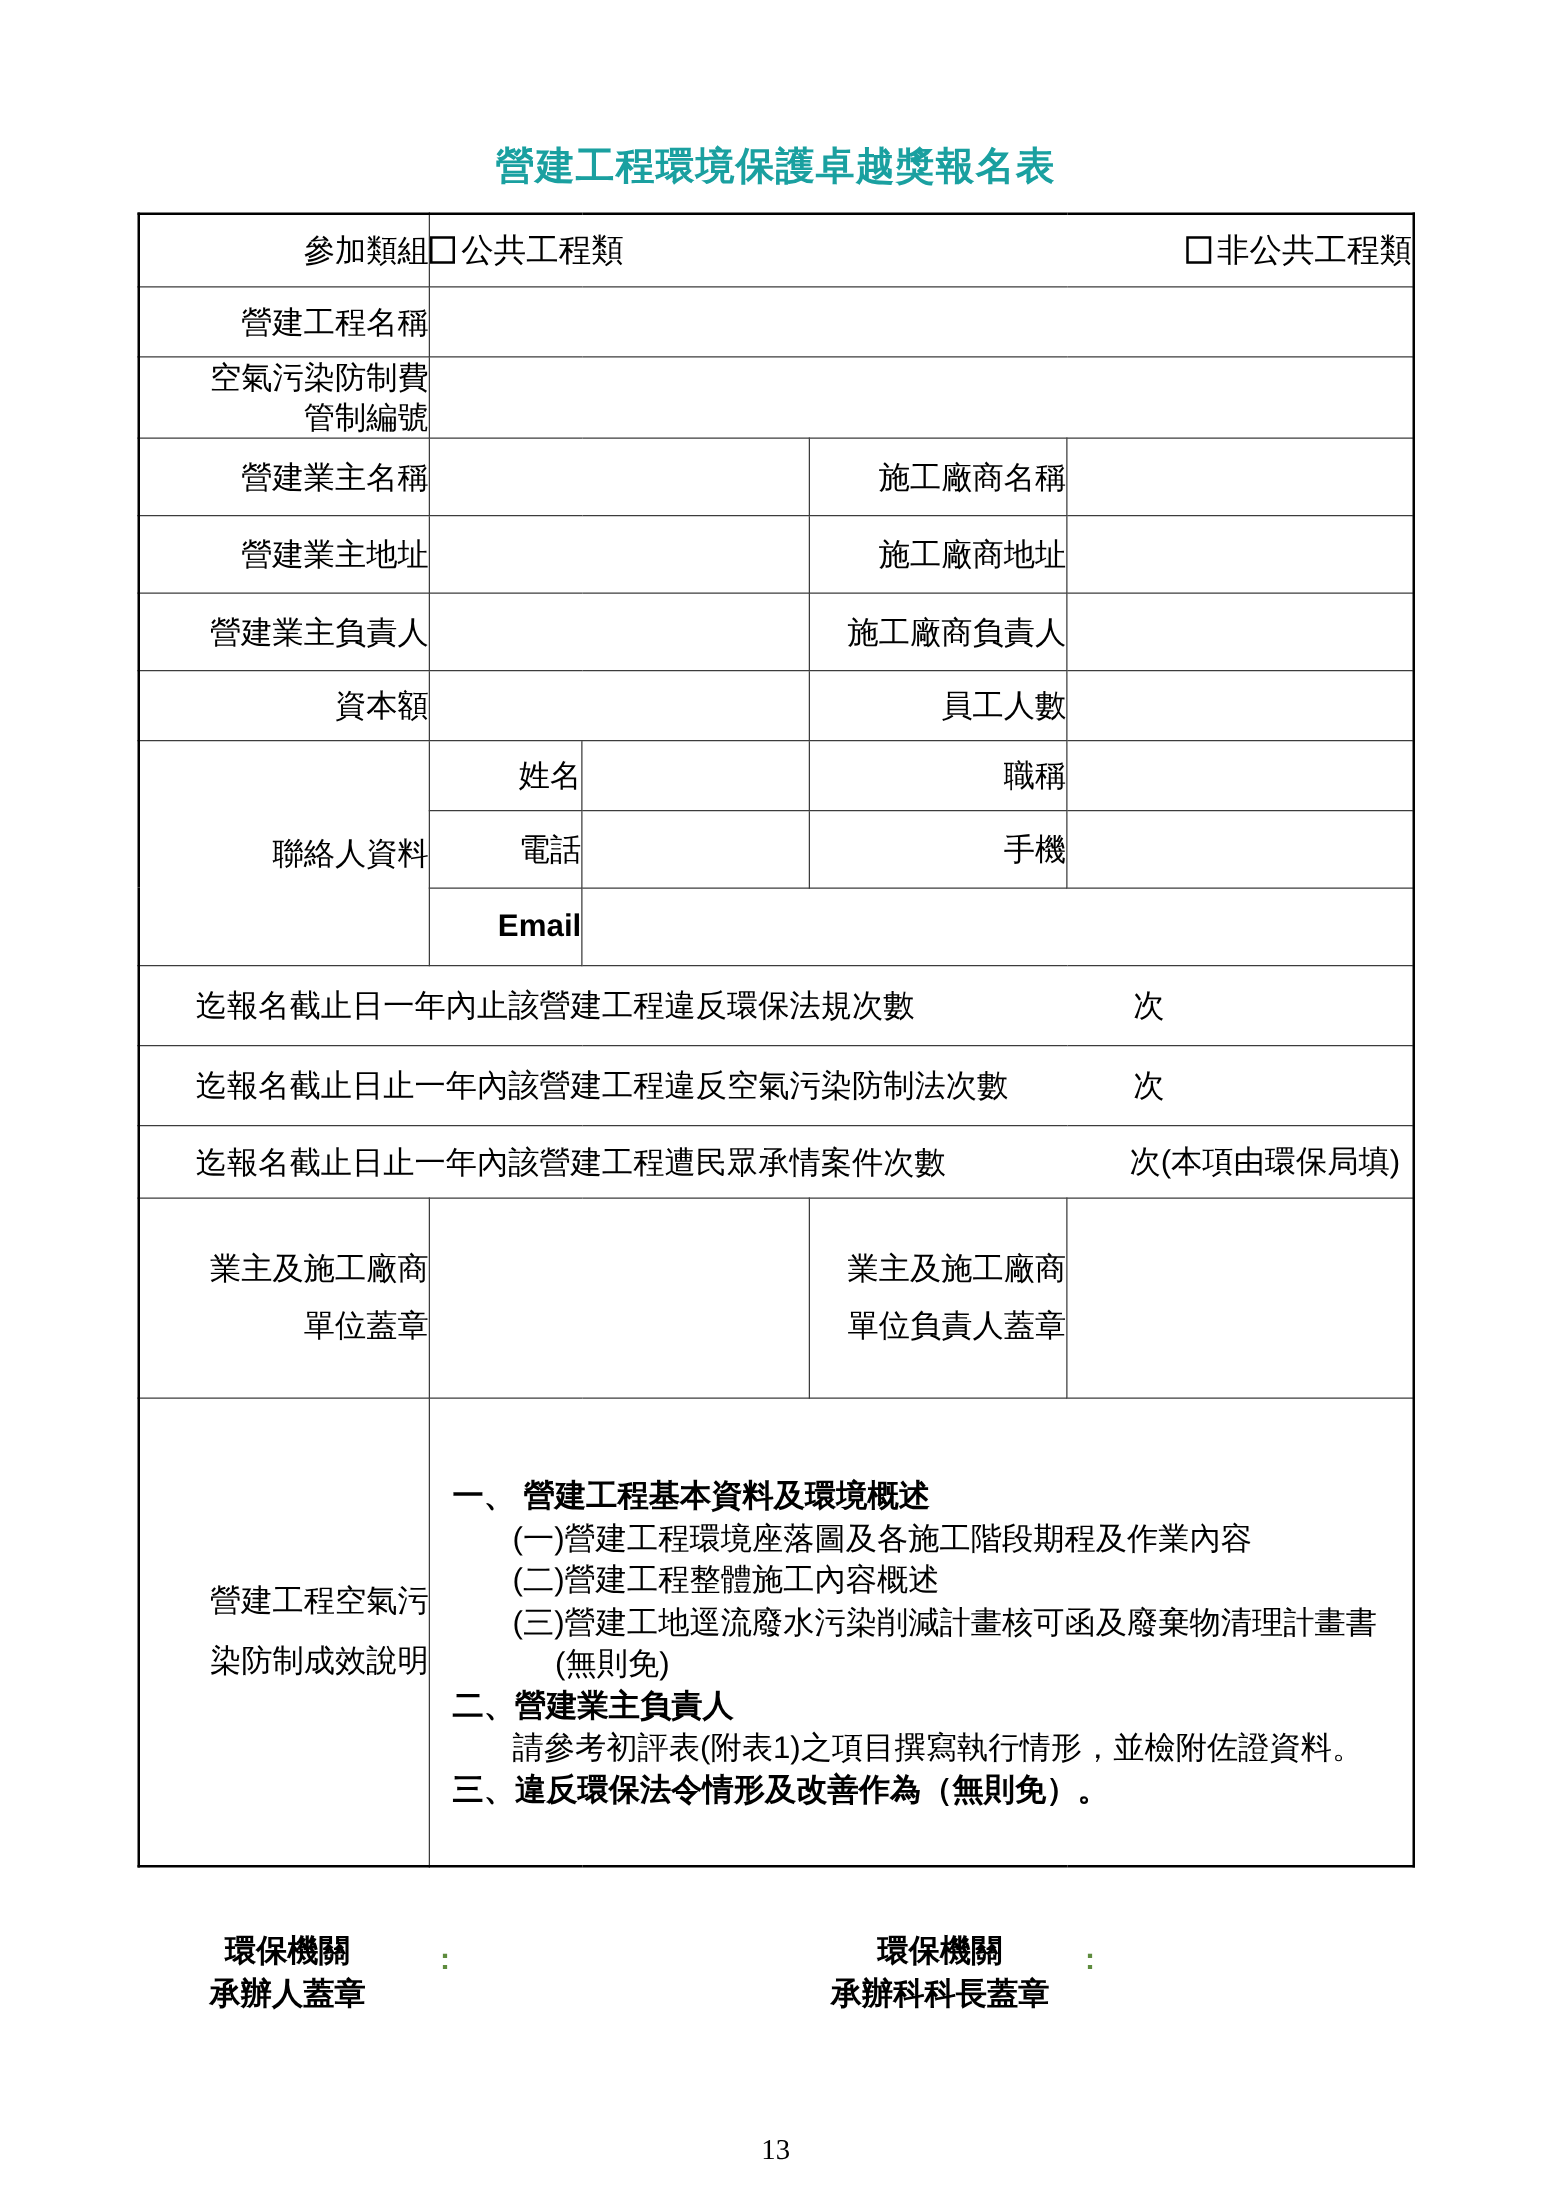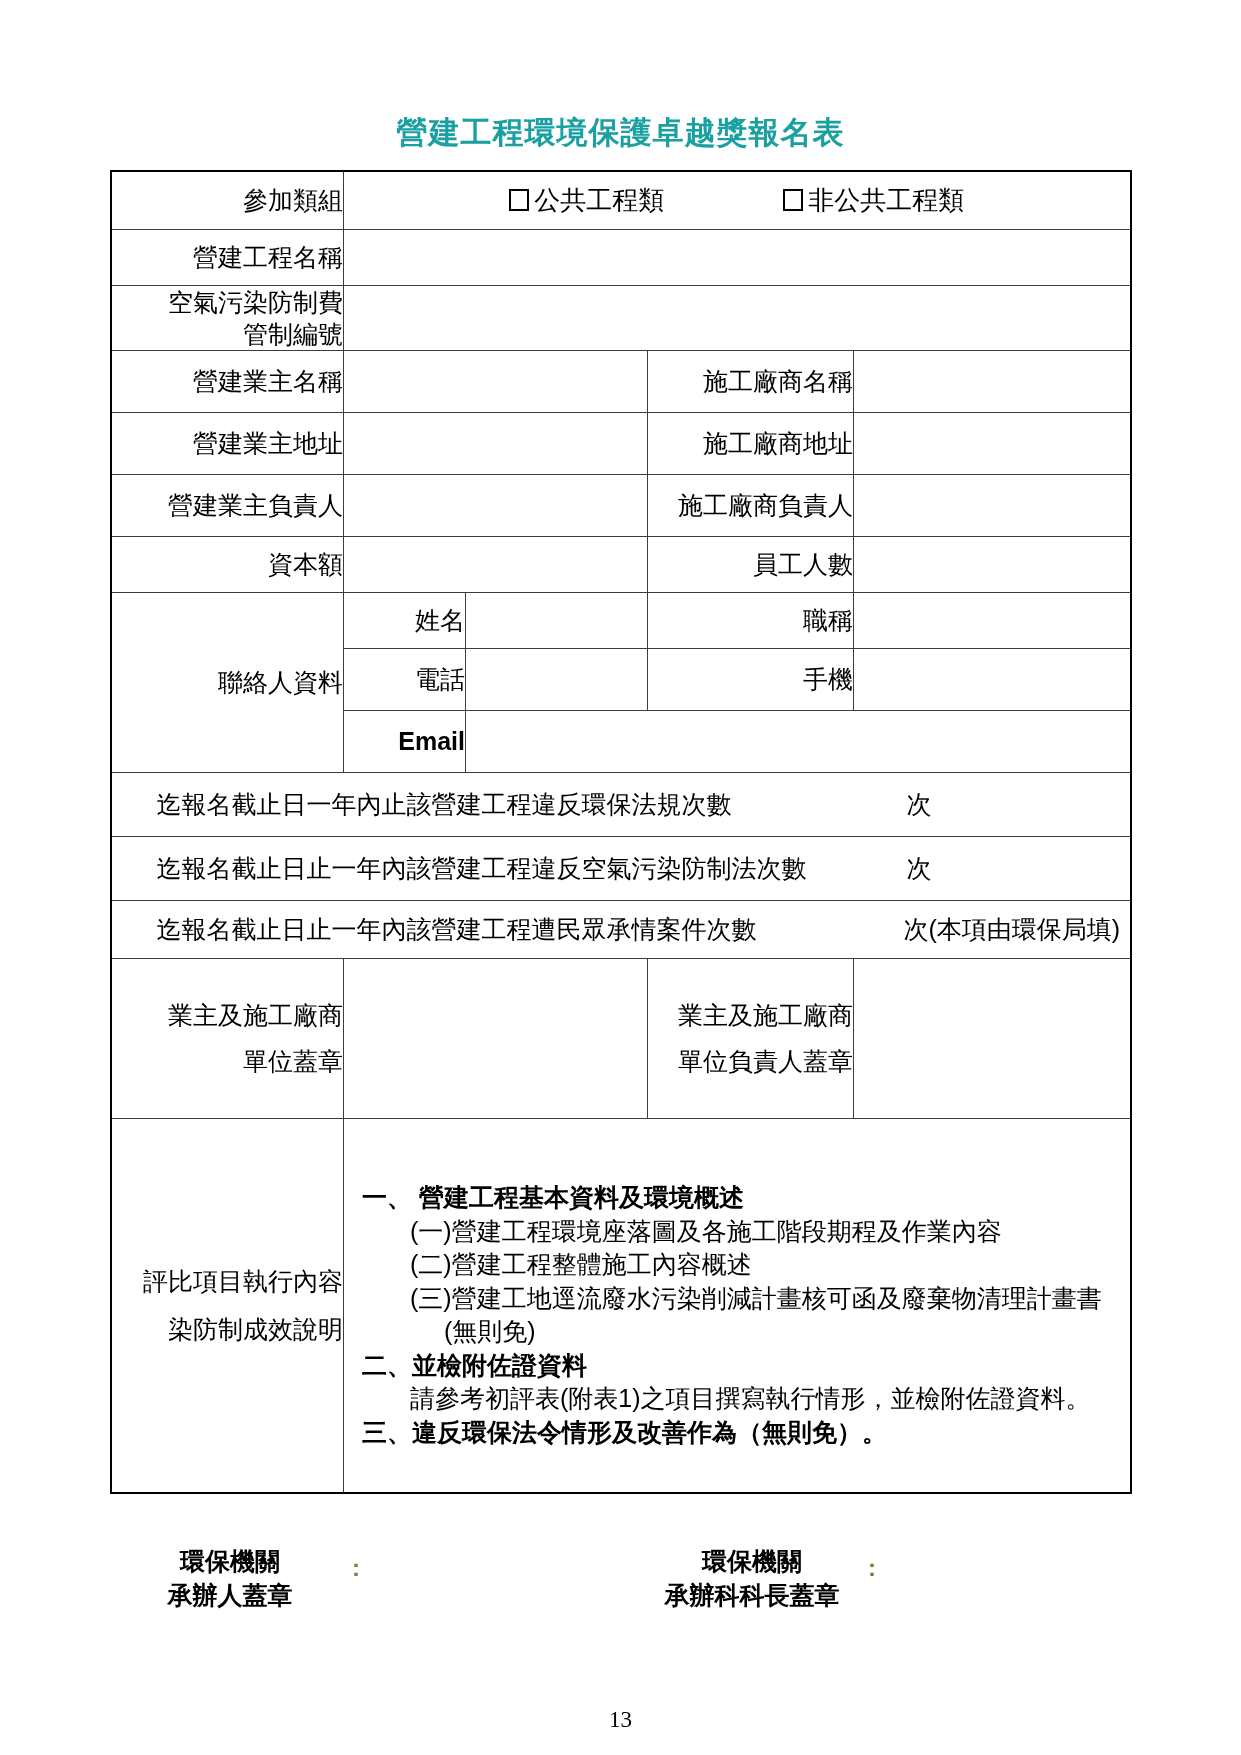--- a/index.html
+++ b/index.html
@@ -21,21 +21,21 @@
   table.form td {
     border:1.5px solid #3c3c3c;
     font-size:25px; vertical-align:middle;
   }
   td.lbl { text-align:right; font-weight:500; }
   td.val { background:#fff; }
   .two-line { line-height:1.28; }
   .two-line-lg { line-height:1.85; }
   .two-line-xl { line-height:1.95; }
   .opt-cell { }
-  .opts { display:flex; justify-content:center; gap:119px; align-items:center; }
+  .opts { display:flex; justify-content:space-between; gap:119px; align-items:center; }
   .opt { display:flex; align-items:center; font-size:26px; }
   .cbx {
     display:inline-block; width:20px; height:22px;
     border:2px solid #000; margin-right:5px; background:#fff;
   }
   td.viol { position:relative; text-align:left; padding-left:45px; font-weight:500; }
   .vsuf { position:absolute; left:795px; top:50%; transform:translateY(-50%); white-space:nowrap; }
   .vsuf.third { left:792px; }
   td.desc-cell { vertical-align:top; padding:20px 6px 0 18px; font-size:24px; }
   .d-item { line-height:1.34; }
@@ -179,30 +179,30 @@
         <div>業主及施工廠商</div>
         <div>單位負責人蓋章</div>
       </div>
     </td>
     <td class="val"></td>
   </tr>
 
   <tr style="height:375px;">
     <td class="lbl">
       <div class="two-line-xl">
-        <div>評比項目執行內容</div>
+        <div>營建工程空氣污</div>
         <div>染防制成效說明</div>
       </div>
     </td>
     <td class="desc-cell" colspan="4">
       <div class="d-item it-h">一、 營建工程基本資料及環境概述</div>
       <div class="d-item it-s">(一)營建工程環境座落圖及各施工階段期程及作業內容</div>
       <div class="d-item it-s">(二)營建工程整體施工內容概述</div>
       <div class="d-item it-hang">(三)營建工地逕流廢水污染削減計畫核可函及廢棄物清理計畫書(無則免)</div>
-      <div class="d-item it-h">二、並檢附佐證資料</div>
+      <div class="d-item it-h">二、營建業主負責人</div>
       <div class="d-item it-s">請參考初評表(附表1)之項目撰寫執行情形，並檢附佐證資料。</div>
       <div class="d-item it-h">三、違反環保法令情形及改善作為（無則免）。</div>
     </td>
   </tr>
 </tbody>
   </table>
 
 <div class="footer">
   <div class="f-block f-left">
     <div>環保機關</div>

